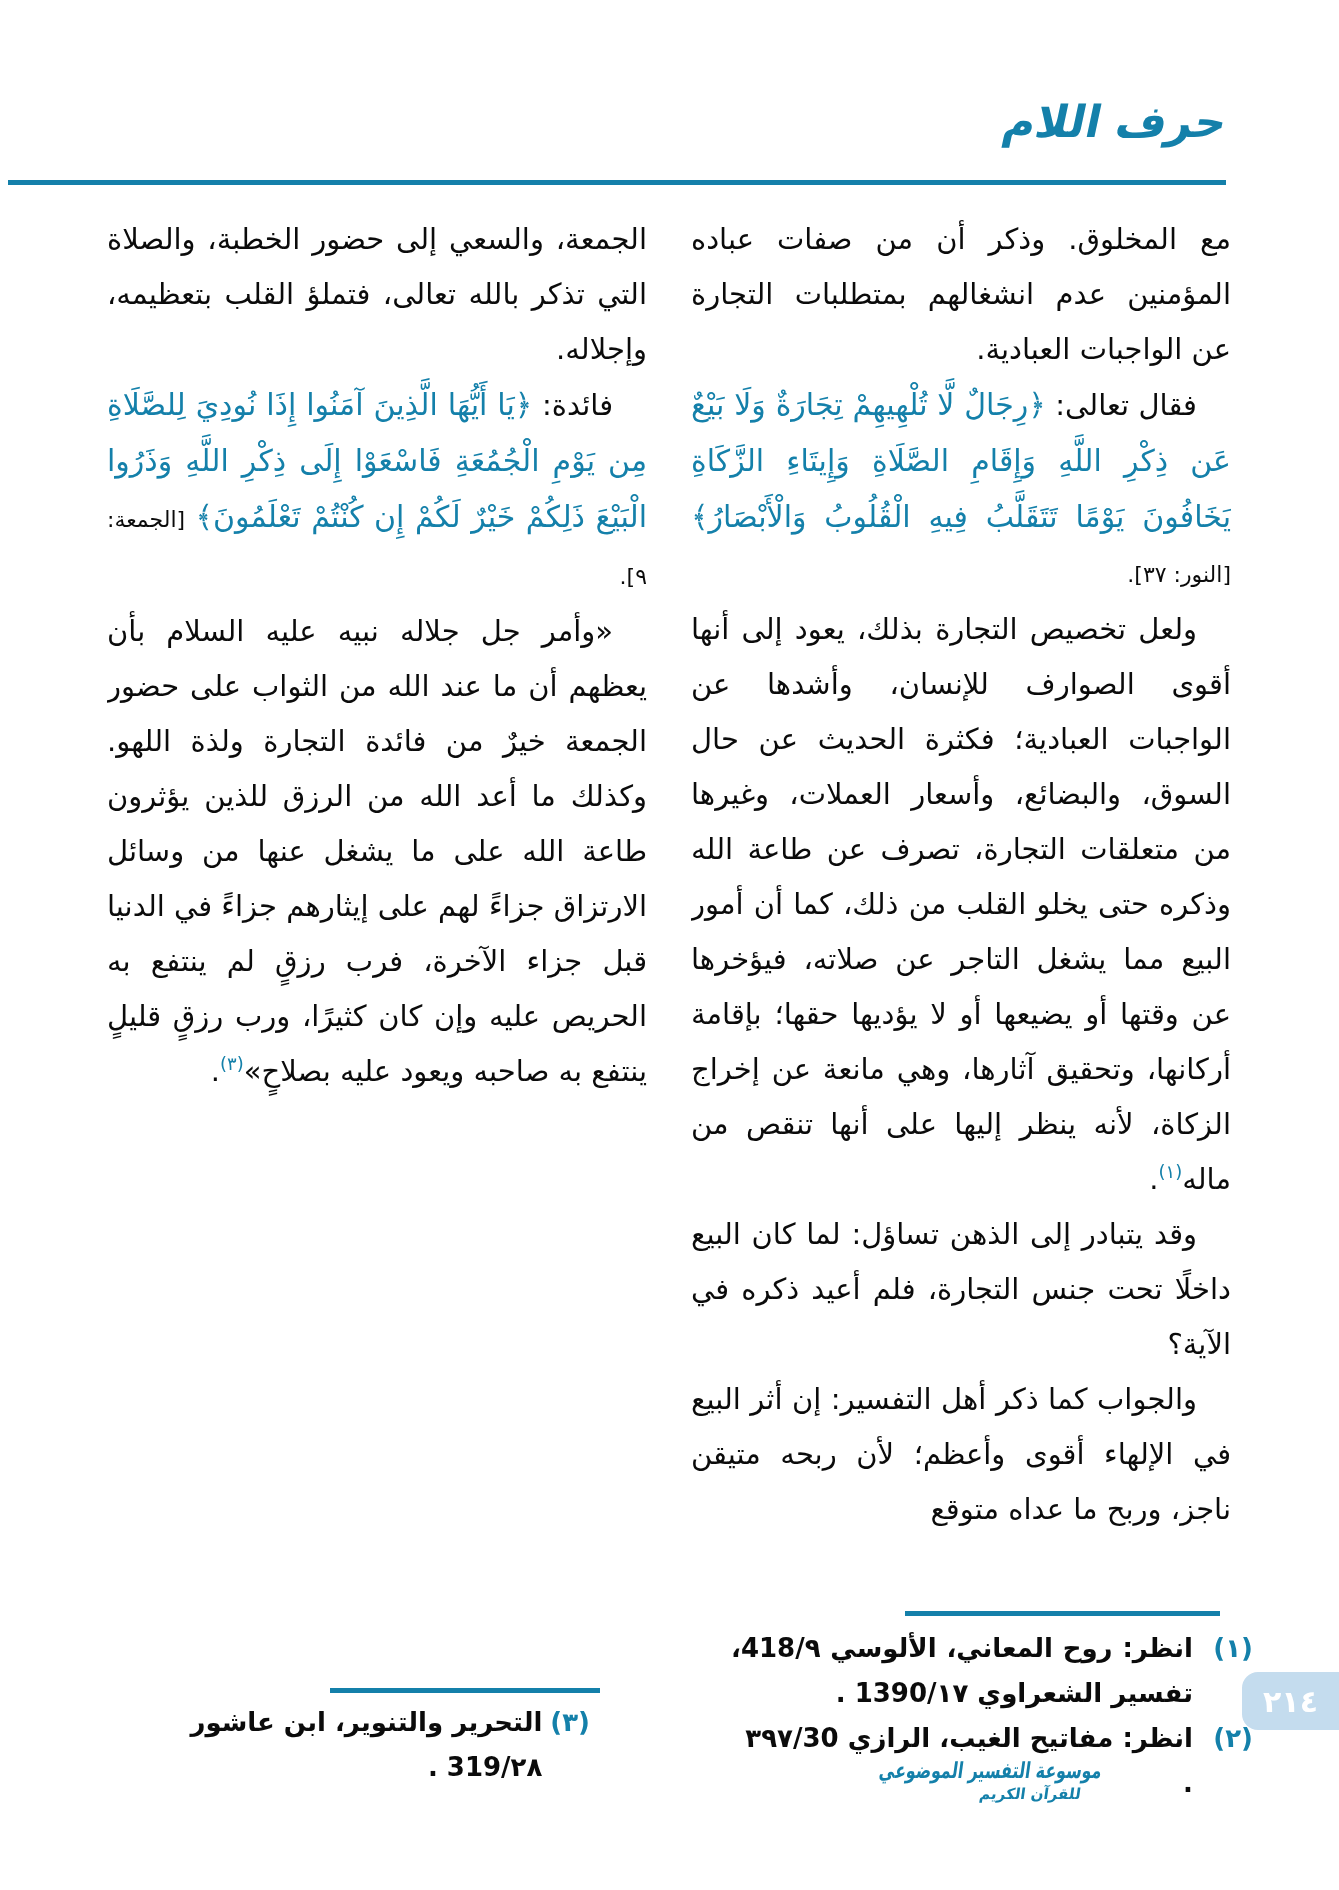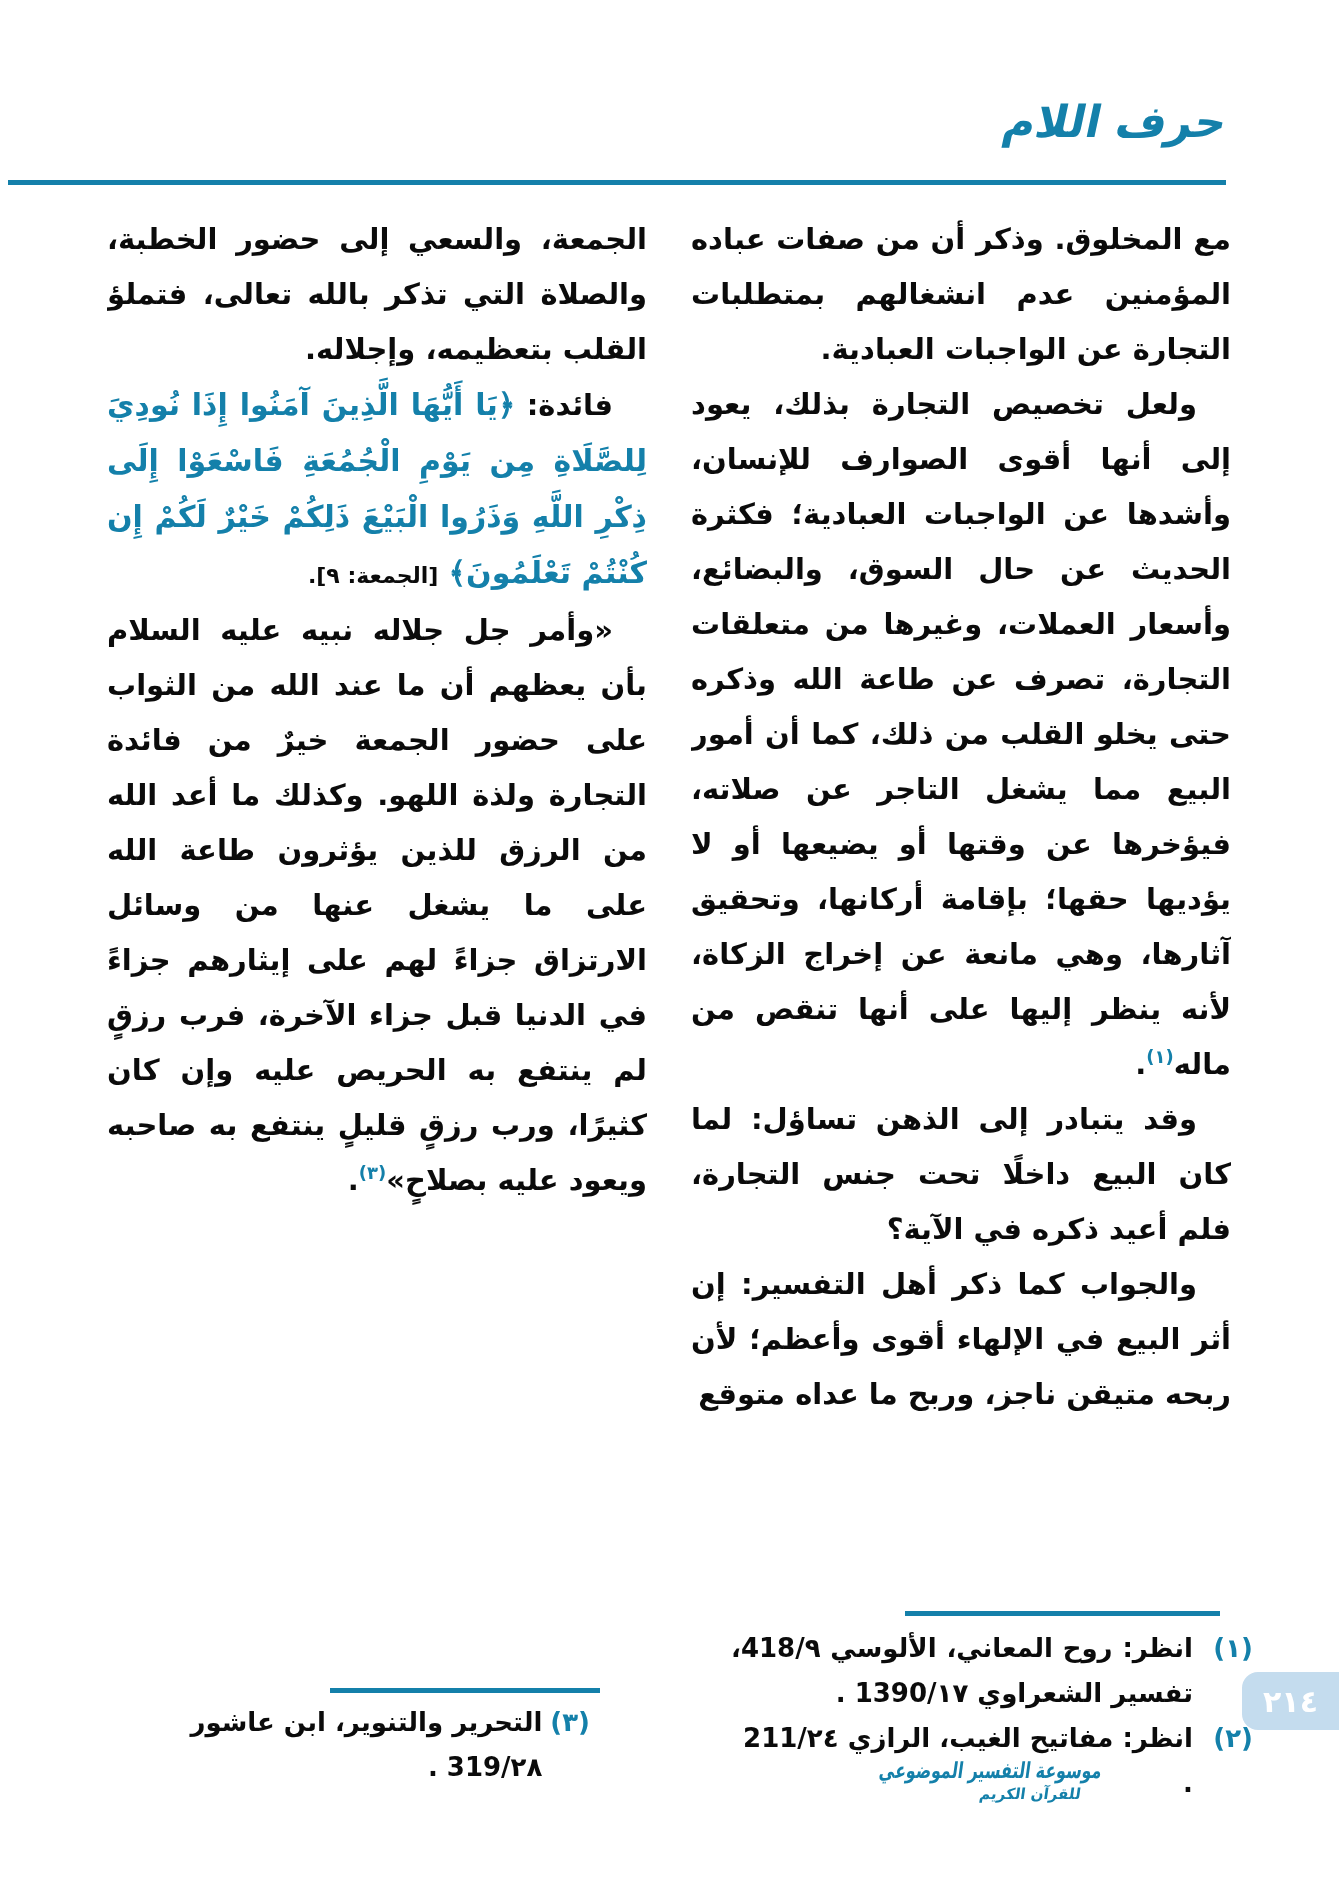--- a/index.html
+++ b/index.html
@@ -25,21 +25,21 @@
     position:absolute; top:180px; left:8px; width:1218px; height:5px;
     background:var(--accent);
   }
   
   .columns {
     position:absolute; top:212px; right:108px; width:1124px;
     display:flex; gap:44px;
   }
   .col {
     width:540px; height:1400px; overflow:hidden;
-    font-size:29px; font-weight:bold;
+    font-size:29px; font-weight:normal;
     line-height:55px;
     text-align:justify;
   }
   .col p { margin:0; }
   .indent { text-indent:34px; }
   .quran { color:var(--accent); font-size:30px; }
   .cite  { font-size:22px; }
   sup.fnref {
     color:var(--accent);
     font-size:18px; line-height:0; vertical-align:super;
@@ -93,20 +93,21 @@
 
 <div class="page">
 
   <div class="header-title">حرف اللام</div>
   <div class="header-rule"></div>
 
   <div class="columns">
 
     <div class="col">
       <p><span>مع المخلوق. وذكر أن من صفات عباده المؤمنين عدم انشغالهم بمتطلبات التجارة عن الواجبات العبادية.</span></p>
+      <p class="indent"><span>فقال تعالى: </span><span class="quran">﴿رِجَالٌ لَّا تُلْهِيهِمْ تِجَارَةٌ وَلَا بَيْعٌ عَن ذِكْرِ اللَّهِ وَإِقَامِ الصَّلَاةِ وَإِيتَاءِ الزَّكَاةِ يَخَافُونَ يَوْمًا تَتَقَلَّبُ فِيهِ الْقُلُوبُ وَالْأَبْصَارُ﴾</span> <span class="cite">[النور: ٣٧].</span></p>
       <p class="indent"><span>ولعل تخصيص التجارة بذلك، يعود إلى أنها أقوى الصوارف للإنسان، وأشدها عن الواجبات العبادية؛ فكثرة الحديث عن حال السوق، والبضائع، وأسعار العملات، وغيرها من متعلقات التجارة، تصرف عن طاعة الله وذكره حتى يخلو القلب من ذلك، كما أن أمور البيع مما يشغل التاجر عن صلاته، فيؤخرها عن وقتها أو يضيعها أو لا يؤديها حقها؛ بإقامة أركانها، وتحقيق آثارها، وهي مانعة عن إخراج الزكاة، لأنه ينظر إليها على أنها تنقص من ماله</span><sup class="fnref">(١)</sup><span>.</span></p>
       <p class="indent"><span>وقد يتبادر إلى الذهن تساؤل: لما كان البيع داخلًا تحت جنس التجارة، فلم أعيد ذكره في الآية؟</span></p>
       <p class="indent"><span>والجواب كما ذكر أهل التفسير: إن أثر البيع في الإلهاء أقوى وأعظم؛ لأن ربحه متيقن ناجز، وربح ما عداه متوقع</span></p>
 
     </div>
 
     <div class="col">
       <p><span>الجمعة، والسعي إلى حضور الخطبة، والصلاة التي تذكر بالله تعالى، فتملؤ القلب بتعظيمه، وإجلاله.</span></p>
       <p class="indent"><span>فائدة: </span><span class="quran">﴿يَا أَيُّهَا الَّذِينَ آمَنُوا إِذَا نُودِيَ لِلصَّلَاةِ مِن يَوْمِ الْجُمُعَةِ فَاسْعَوْا إِلَى ذِكْرِ اللَّهِ وَذَرُوا الْبَيْعَ ذَلِكُمْ خَيْرٌ لَكُمْ إِن كُنْتُمْ تَعْلَمُونَ﴾</span> <span class="cite">[الجمعة: ٩].</span></p>
       <p class="indent"><span>«وأمر جل جلاله نبيه عليه السلام بأن يعظهم أن ما عند الله من الثواب على حضور الجمعة خيرٌ من فائدة التجارة ولذة اللهو. وكذلك ما أعد الله من الرزق للذين يؤثرون طاعة الله على ما يشغل عنها من وسائل الارتزاق جزاءً لهم على إيثارهم جزاءً في الدنيا قبل جزاء الآخرة، فرب رزقٍ لم ينتفع به الحريص عليه وإن كان كثيرًا، ورب رزقٍ قليلٍ ينتفع به صاحبه ويعود عليه بصلاحٍ»</span><sup class="fnref">(٣)</sup><span>.</span></p>
@@ -119,21 +120,21 @@
     <div class="fnote">
       <span class="m">(١)</span>
       <div class="t">
         <div class="just">انظر: روح المعاني، الألوسي 418/٩،</div>
         <div>تفسير الشعراوي 1390/١٧ .</div>
       </div>
     </div>
     <div class="fnote">
       <span class="m">(٢)</span>
       <div class="t">
-        <div>انظر: مفاتيح الغيب، الرازي 211/٢٤ .</div>
+        <div>انظر: مفاتيح الغيب، الرازي ٣٩٧/30 .</div>
       </div>
     </div>
   </div>
 
   <div class="rule-left"></div>
   <div class="fnote3">
     <span class="m" style="color:var(--accent); margin-inline-end:8px; white-space:nowrap;">(٣)</span>
     <div>التحرير والتنوير، ابن عاشور 319/٢٨ .</div>
   </div>
 

